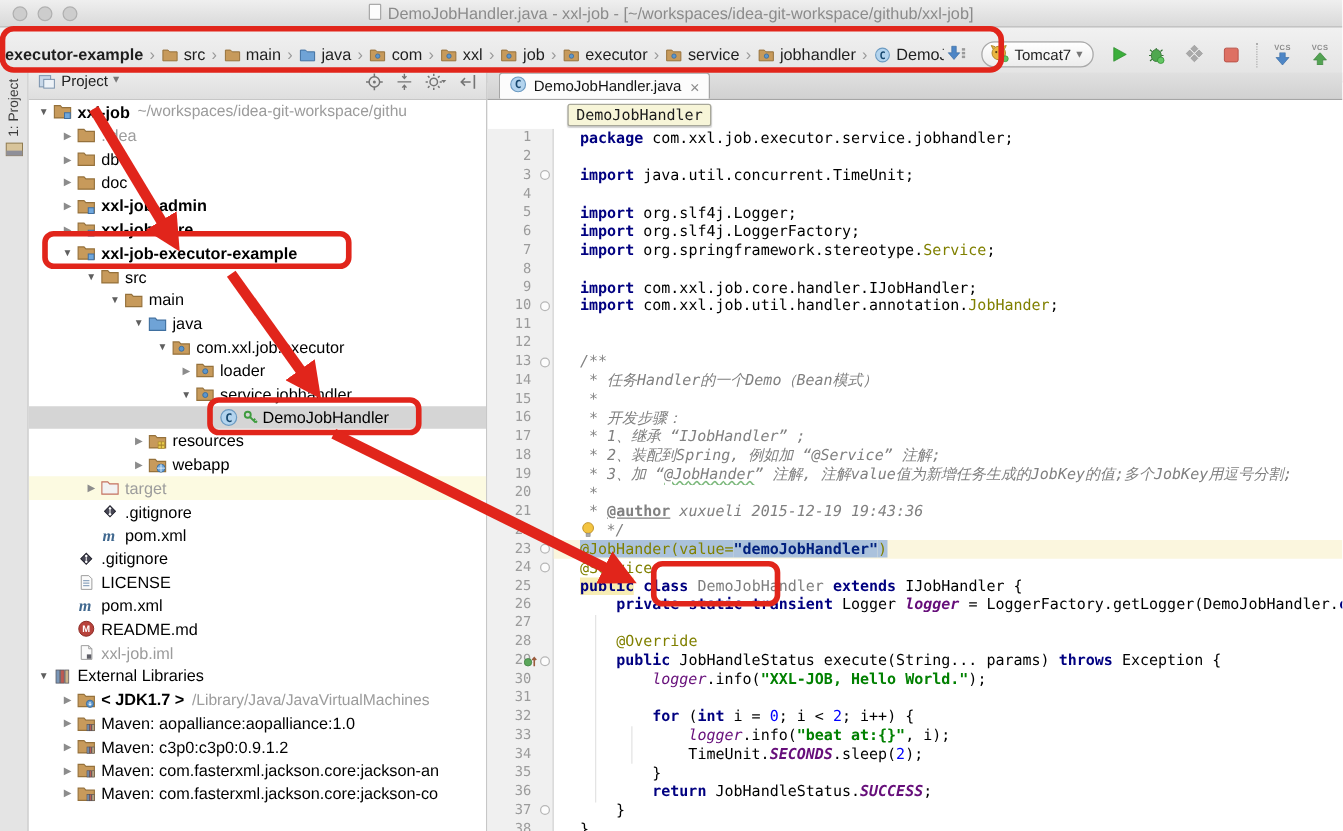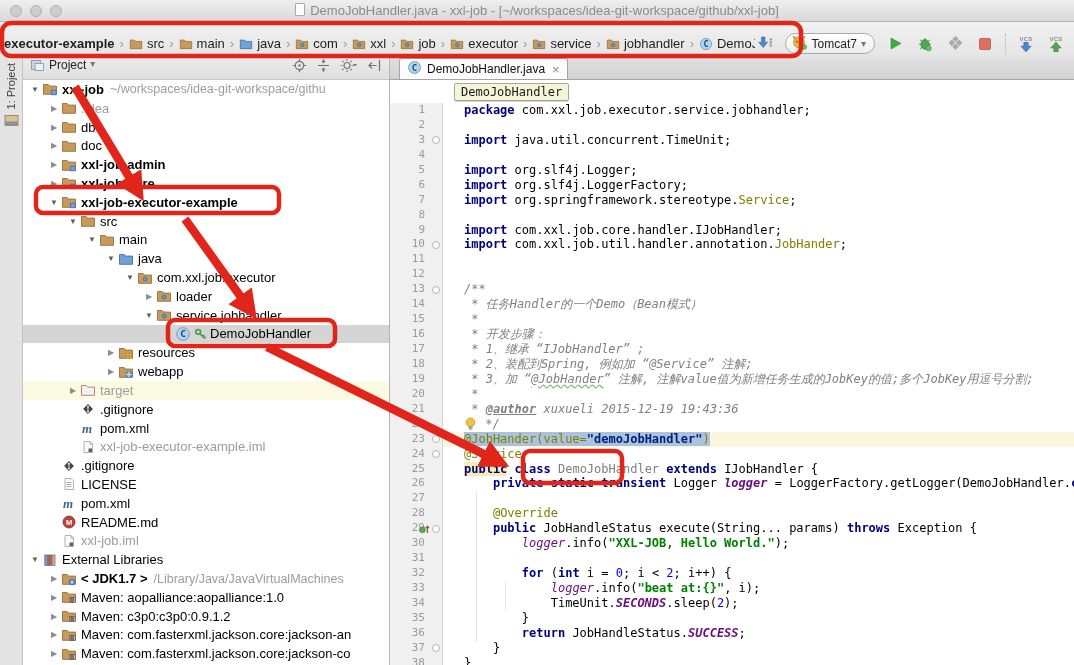--- a/index.html
+++ b/index.html
@@ -75,21 +75,21 @@
 .ovr{position:absolute;right:13px;top:2px;display:inline-flex}
 .ctext{flex:1;white-space:pre;line-height:14.95px;padding-left:21px;min-width:0}
 .ctext.hline{background:var(--current-line-bg)}
 .bulb{display:inline-block;vertical-align:-2px;margin-right:1px}
 
 
 .k{color:var(--keyword);font-weight:bold}
 .p{color:#000}
 .s{color:var(--string);font-weight:bold}
 .c{color:var(--comment);font-style:italic}
-.cd{color:var(--comment);font-style:italic;font-weight:bold;text-decoration:underline}
+.cd{color:var(--comment);font-weight:bold;text-decoration:underline}
 .a{color:var(--annotation-olive)}
 .n{color:var(--number)}
 .f{color:var(--field-purple);font-style:italic}
 .sf{color:var(--field-purple);font-style:italic;font-weight:bold}
 .i{}
 .gcls{color:#7E7E7E}
 .hl{background:#F7EDB4}
 .Sel{background:var(--selection-bg)}
 .sB{color:#00207E;font-weight:bold}
 .typo{text-decoration:underline wavy #7CB87C}
@@ -524,31 +524,20 @@
             <span class="tlabel">.gitignore</span>
           </div>
           <div class="trow" style="padding-left:44px;">
             <span class="tarrow"></span>
             <span class="ticon">
               <svg viewBox="0 0 16 16" width="16" height="16">
                 <text x="2" y="12.5" font-size="13" font-weight="bold" font-style="italic" fill="#40688F" font-family="'Liberation Serif',serif">m</text>
               </svg>
             </span>
             <span class="tlabel">pom.xml</span>
-          </div>
-          <div class="trow" style="padding-left:44px;">
-            <span class="tarrow"></span>
-            <span class="ticon">
-              <svg viewBox="0 0 16 16" width="16" height="16">
-                <path d="M4 2.5h6l2.5 2.5v8.5H4z" fill="#FBFBFB" stroke="#9E9E9E" stroke-width=".8"></path>
-                <path d="M10 2.5v2.5h2.5" fill="none" stroke="#9E9E9E" stroke-width=".8"></path>
-                <rect x="8.5" y="9.5" width="3.5" height="3.5" fill="#5E5E66"></rect>
-              </svg>
-            </span>
-            <span class="tlabel gray">xxl-job-executor-example.iml</span>
           </div>
           <div class="trow" style="padding-left:25px;">
             <span class="tarrow"></span>
             <span class="ticon">
               <svg viewBox="0 0 16 16" width="16" height="16">
                 <rect x="4.9" y="4.9" width="6.2" height="6.2" transform="rotate(45 8 8)" fill="#474755" stroke="#23232E" stroke-width=".8"></rect>
                 <circle cx="8" cy="5.8" r="1" fill="#FFF"></circle>
                 <circle cx="8" cy="10.4" r="1" fill="#FFF"></circle>
                 <path d="M8 6.8v2.6" stroke="#FFF" stroke-width=".8"></path>
               </svg>

